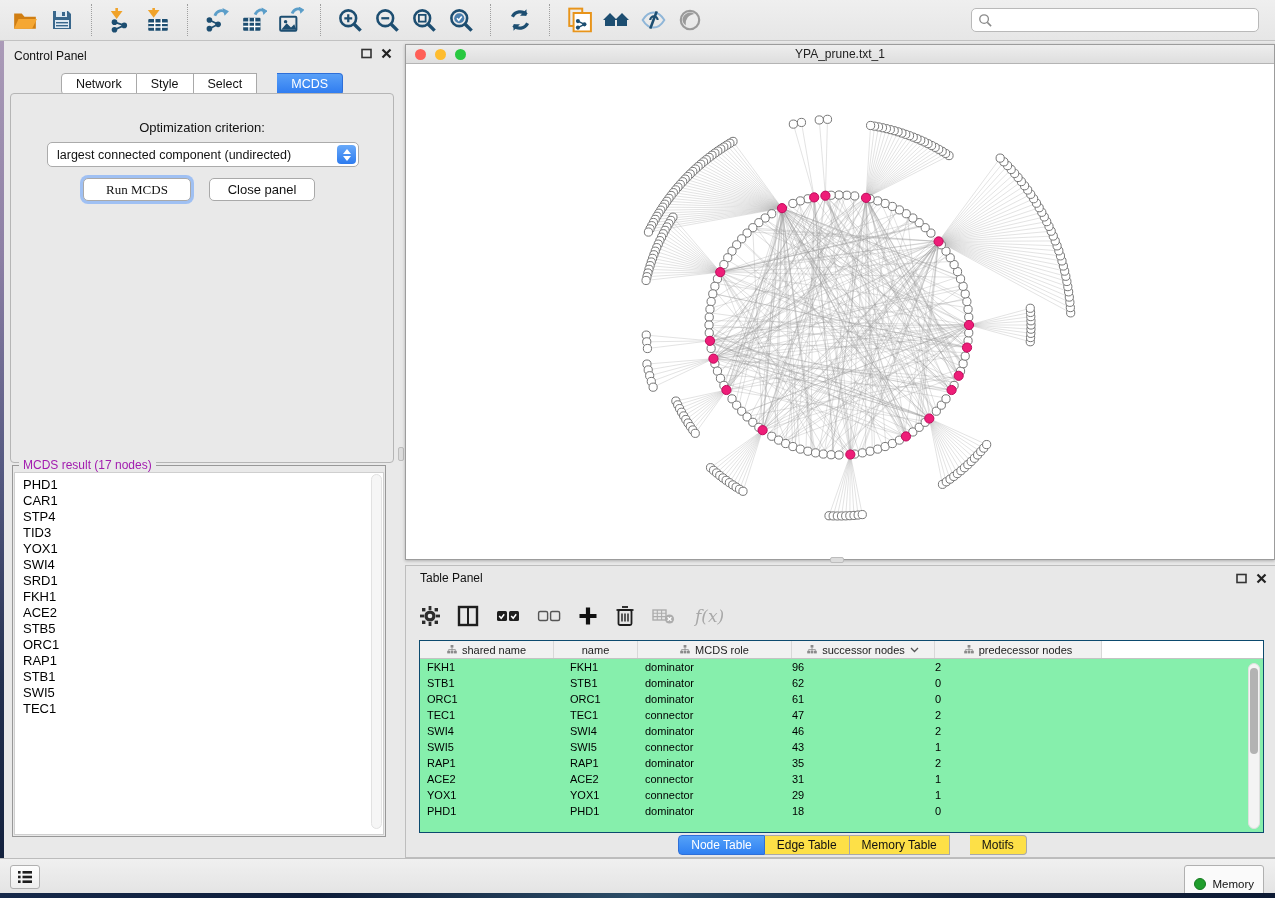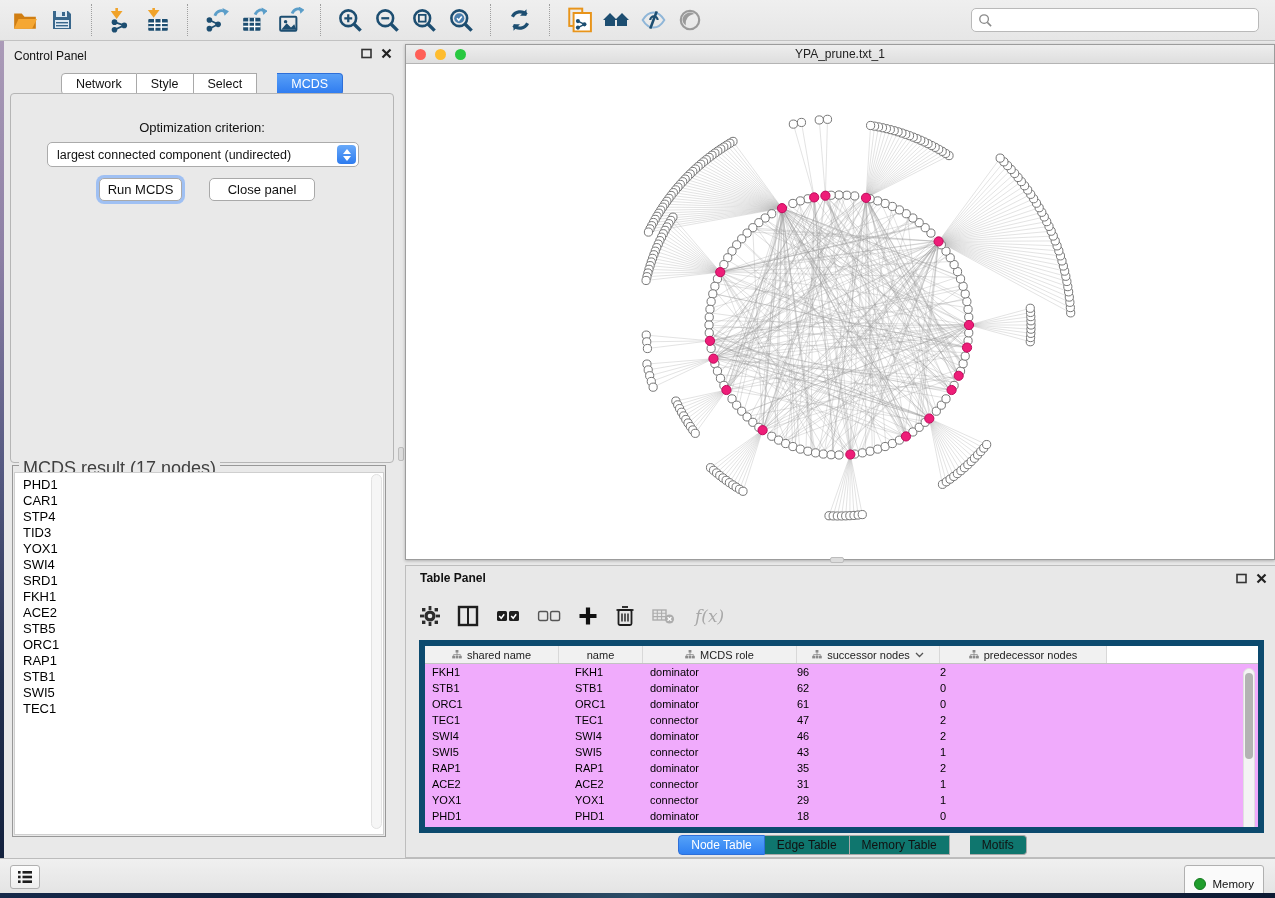--- a/index.html
+++ b/index.html
@@ -43,27 +43,27 @@
     display:flex; align-items:center; font-size:12.5px; padding-left:9px; color:#111; }
   #opt-stepper { position:absolute; right:2px; top:2px; width:19px; height:19px; border-radius:4px;
     background:linear-gradient(#68a9f9,#2d7bef); display:flex; flex-direction:column;
     align-items:center; justify-content:center; gap:2px; }
   .tri-up { width:0; height:0; border-left:4px solid transparent; border-right:4px solid transparent;
     border-bottom:5px solid #fff; }
   .tri-down { width:0; height:0; border-left:4px solid transparent; border-right:4px solid transparent;
     border-top:5px solid #fff; }
   .cp-btn { position:absolute; top:84px; height:23px; background:#fff; border:1px solid #a9a9a9;
     border-radius:5px; font-size:13px; font-family:"Liberation Sans",sans-serif; color:#111; }
-  #run-btn { left:88px; width:83px; box-shadow:0 0 0 3px rgba(110,165,250,.6); }
+  #run-btn { left:72px; width:108px; box-shadow:0 0 0 3px rgba(110,165,250,.6);font-family:Liberation Serif, serif; }
   #closepanel-btn { left:198px; width:106px; }
 
   #mcds-group { position:absolute; left:8px; top:424px; width:374px; height:372px;
     border:1px solid #989898; }
   #mcds-legend { position:absolute; left:6px; top:-8px; background:#e9e9e9; padding:0 4px;
-    font-size:18px; color:#404040; }
+    font-size:12px; color:#a21caf; }
   #mcds-list { position:absolute; left:1px; top:6px; width:370px; height:363px; background:#fff;
     border:1px solid #cfcfcf; overflow:hidden; padding:4px 0 0 8px; }
   #mcds-list .mcds-item { font-size:13px; line-height:16px; color:#000; }
   #mcds-scroll { position:absolute; right:3px; top:8px; width:11px; height:355px;
     background:#f6f6f6; border:1px solid #e2e2e2; border-radius:6px; }
 
   
   #net-window { left:405px; top:44px; width:870px; height:516px;
     background:#fff; border:1px solid #9c9c9c; box-shadow:0 1px 3px rgba(0,0,0,.25); }
   #net-titlebar { position:absolute; left:0; top:0; width:100%; height:19px;
@@ -74,38 +74,38 @@
   #net-canvas { position:absolute; left:0; top:19px; width:868px; height:495px; background:#fff; }
 
   #vsplit-grip { left:398px; top:447px; width:6px; height:14px; background:#dcdcdc;
     border:1px solid #bdbdbd; border-radius:2px; }
   #hsplit-grip { left:830px; top:557px; width:14px; height:6px; background:#dcdcdc;
     border:1px solid #bdbdbd; border-radius:2px; }
 
   
   #table-panel { left:405px; top:565px; width:870px; height:293px; background:#e8e8e8;
     border:1px solid #bdbdbd; border-right:none; }
-  #tp-title { position:absolute; left:14px; top:5px; font-size:12px; color:#111;font-weight:bold; }
+  #tp-title { position:absolute; left:14px; top:5px; font-size:12px; color:#111; }
   #tp-toolbar { position:absolute; left:14px; top:30px; height:40px; display:flex;
     align-items:center; gap:17px; }
   #table-box { position:absolute; left:13px; top:74px; width:845px; height:193px;
-    background:#f0abfc; border:6px solid #0c4a6e; overflow:hidden; }
+    background:#86efac; border:1px solid #0c4a6e; overflow:hidden; }
   #thead { display:flex; height:18px; background:#f1f1f1; border-bottom:1px solid #c3c3c3; }
   .th { display:flex; align-items:center; justify-content:center; gap:5px;
     border-right:1px solid #d8d8d8; font-size:11px; color:#222; height:100%; }
   .trow { display:flex; height:16px; }
   .td { font-size:11px; color:#000; line-height:16px; white-space:nowrap; overflow:hidden; }
   .td.l { padding-left:7px; text-align:left; }
   .td.num { padding-right:14px; }
   #tbl-scroll { position:absolute; right:3px; top:22px; width:12px; height:166px;
     background:#f4f4f4; border:1px solid #e0e0e0; border-radius:7px; }
   #tbl-thumb { position:absolute; left:1px; top:4px; width:8px; height:86px;
     background:#b3b3b3; border-radius:5px; }
   #tp-tabs { position:absolute; left:12px; top:269px; width:100%; display:flex; justify-content:center; }
-  #tp-tabs .seg-tab { font-size:12px; height:20px; line-height:19px; padding:0 12px; background:#0f766e; }
+  #tp-tabs .seg-tab { font-size:12px; height:20px; line-height:19px; padding:0 12px; background:#fde047; }
   #tp-tabs .seg-tab.active { background:linear-gradient(#55a2f8,#2f80f2); color:#fff; border-color:#2e6fd8; }
 
   
   #statusbar { left:0; top:858px; width:1275px; height:35px;
     background:linear-gradient(#f0f0f0,#e4e4e4); border-top:1px solid #bcbcbc; }
   #list-btn { position:absolute; left:10px; top:6px; width:30px; height:24px;
     background:linear-gradient(#fdfdfd,#eee); border:1px solid #b0b0b0; border-radius:3px;
     display:flex; align-items:center; justify-content:center; }
   #memory-btn { position:absolute; right:11px; top:6px; height:38px; padding:0 9px;
     background:#fafafa; border:1px solid #b0b0b0; border-radius:3px;

